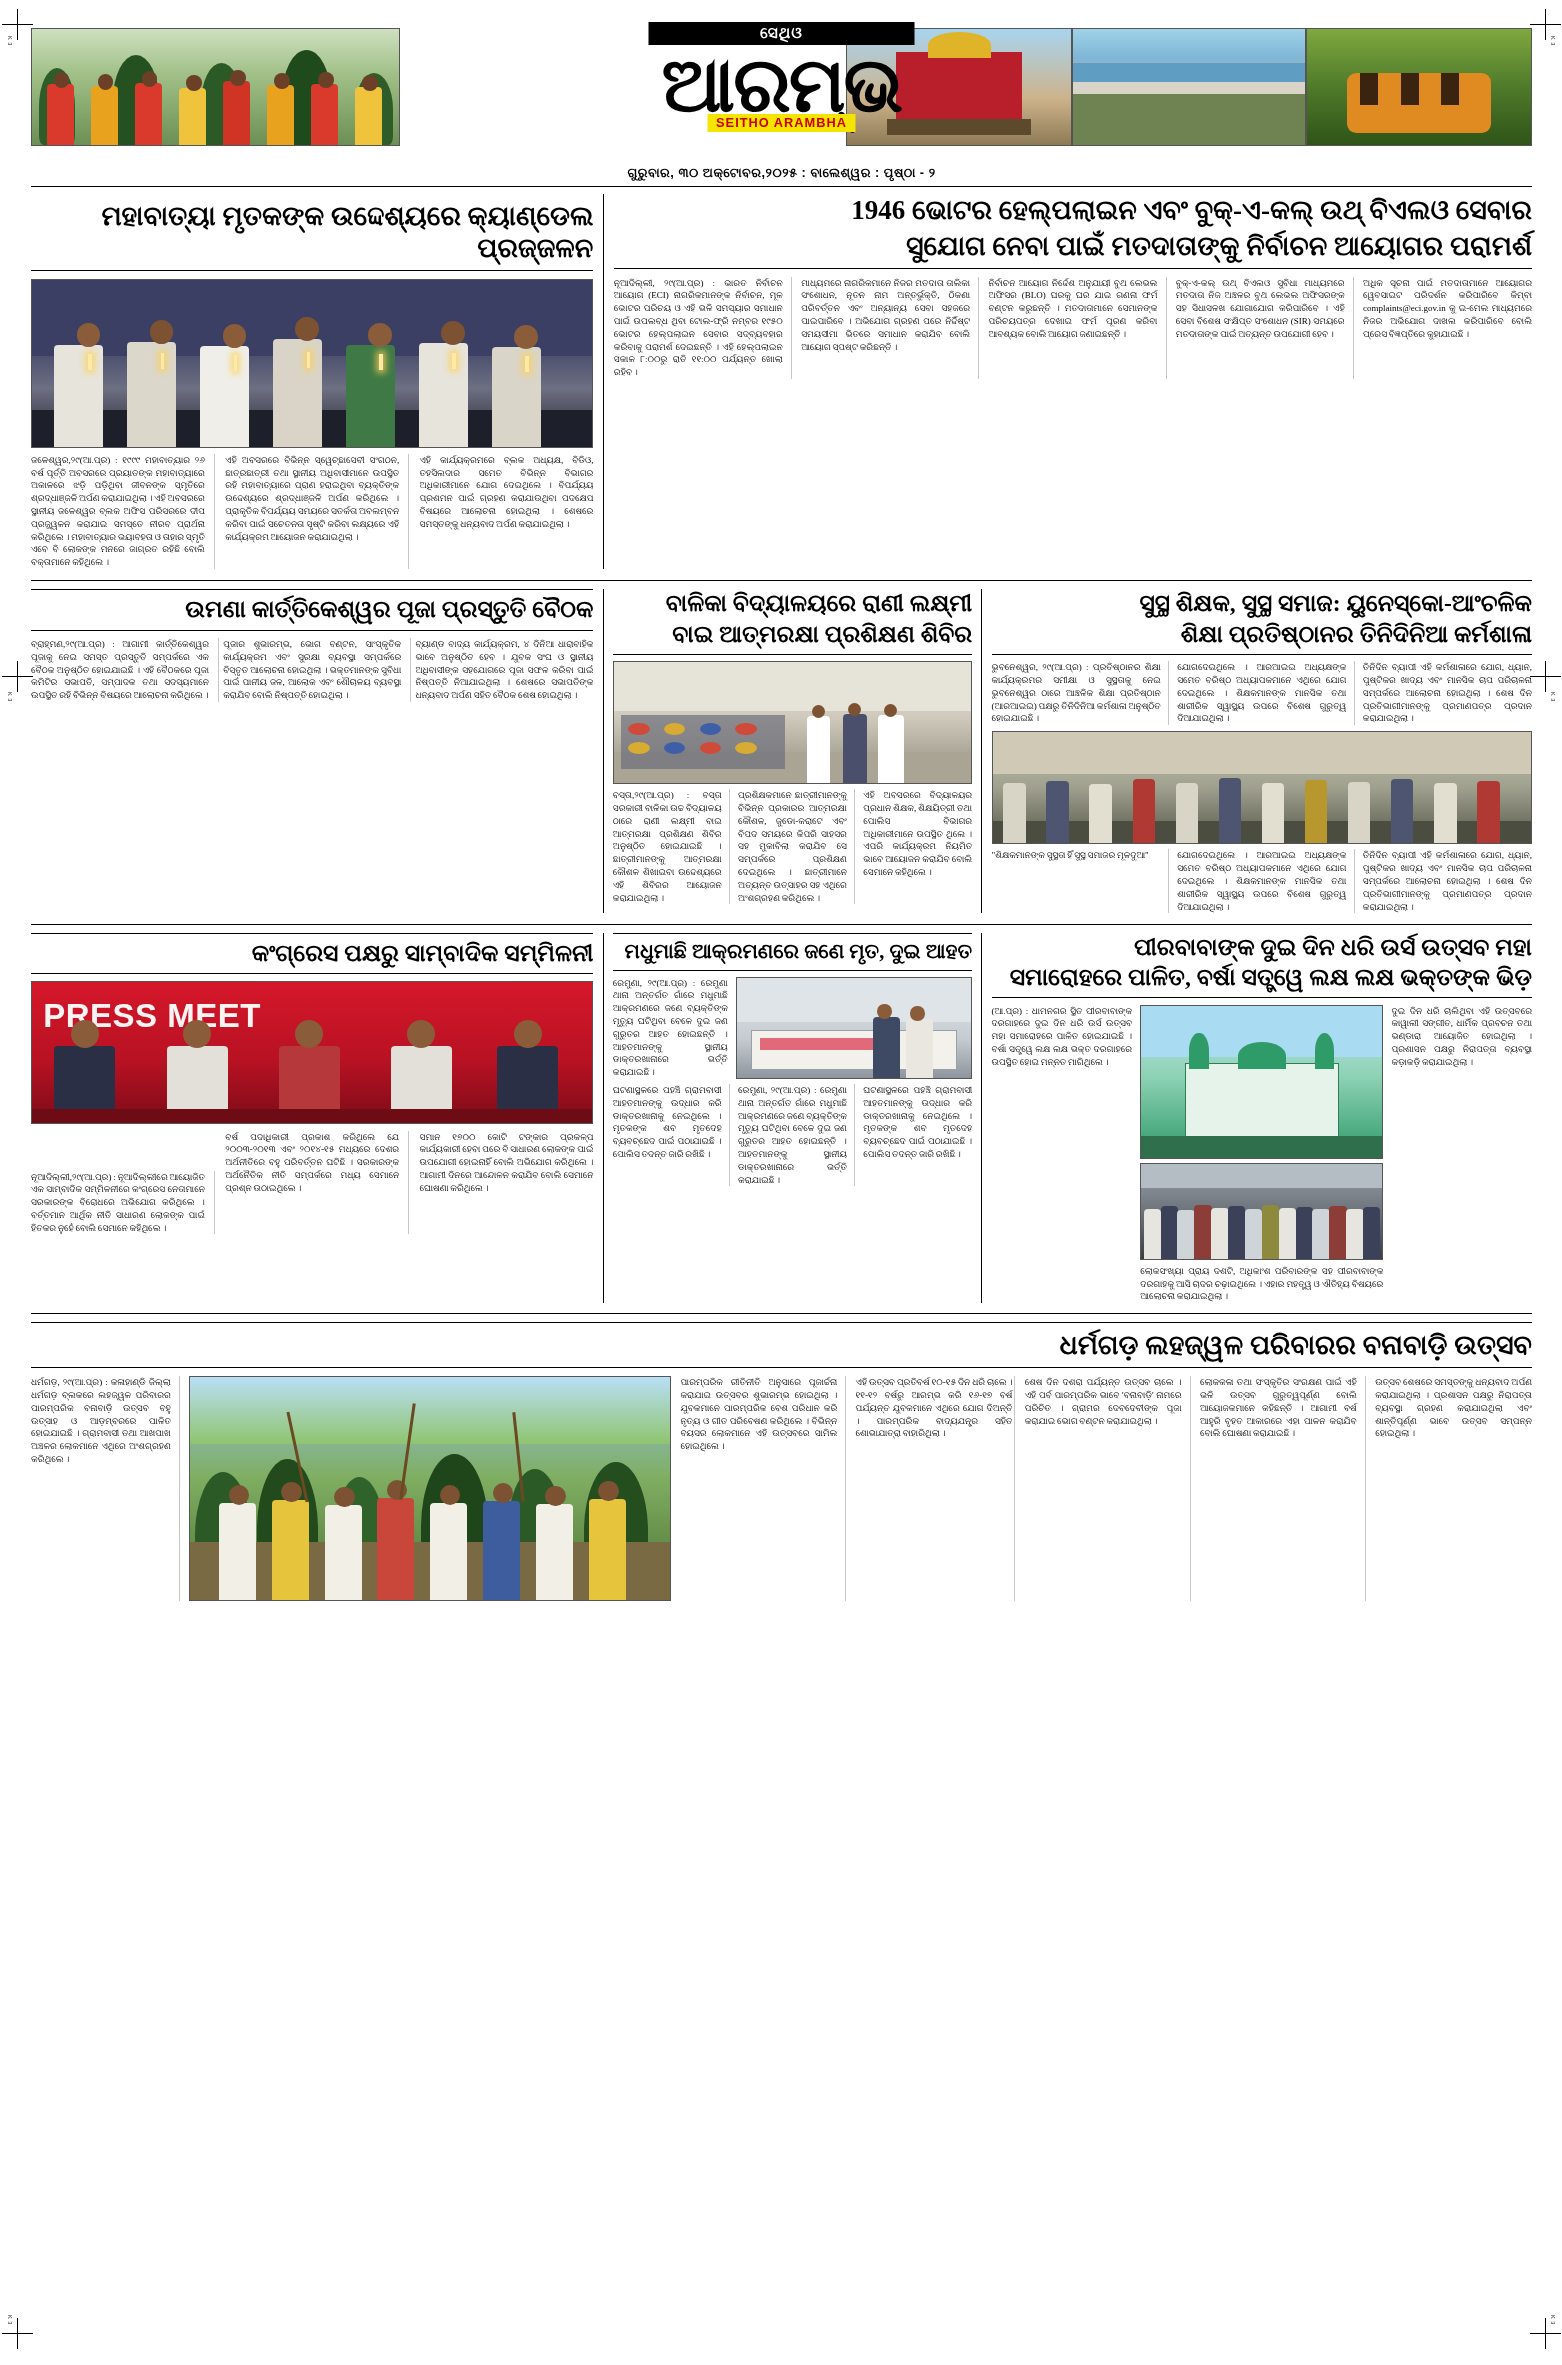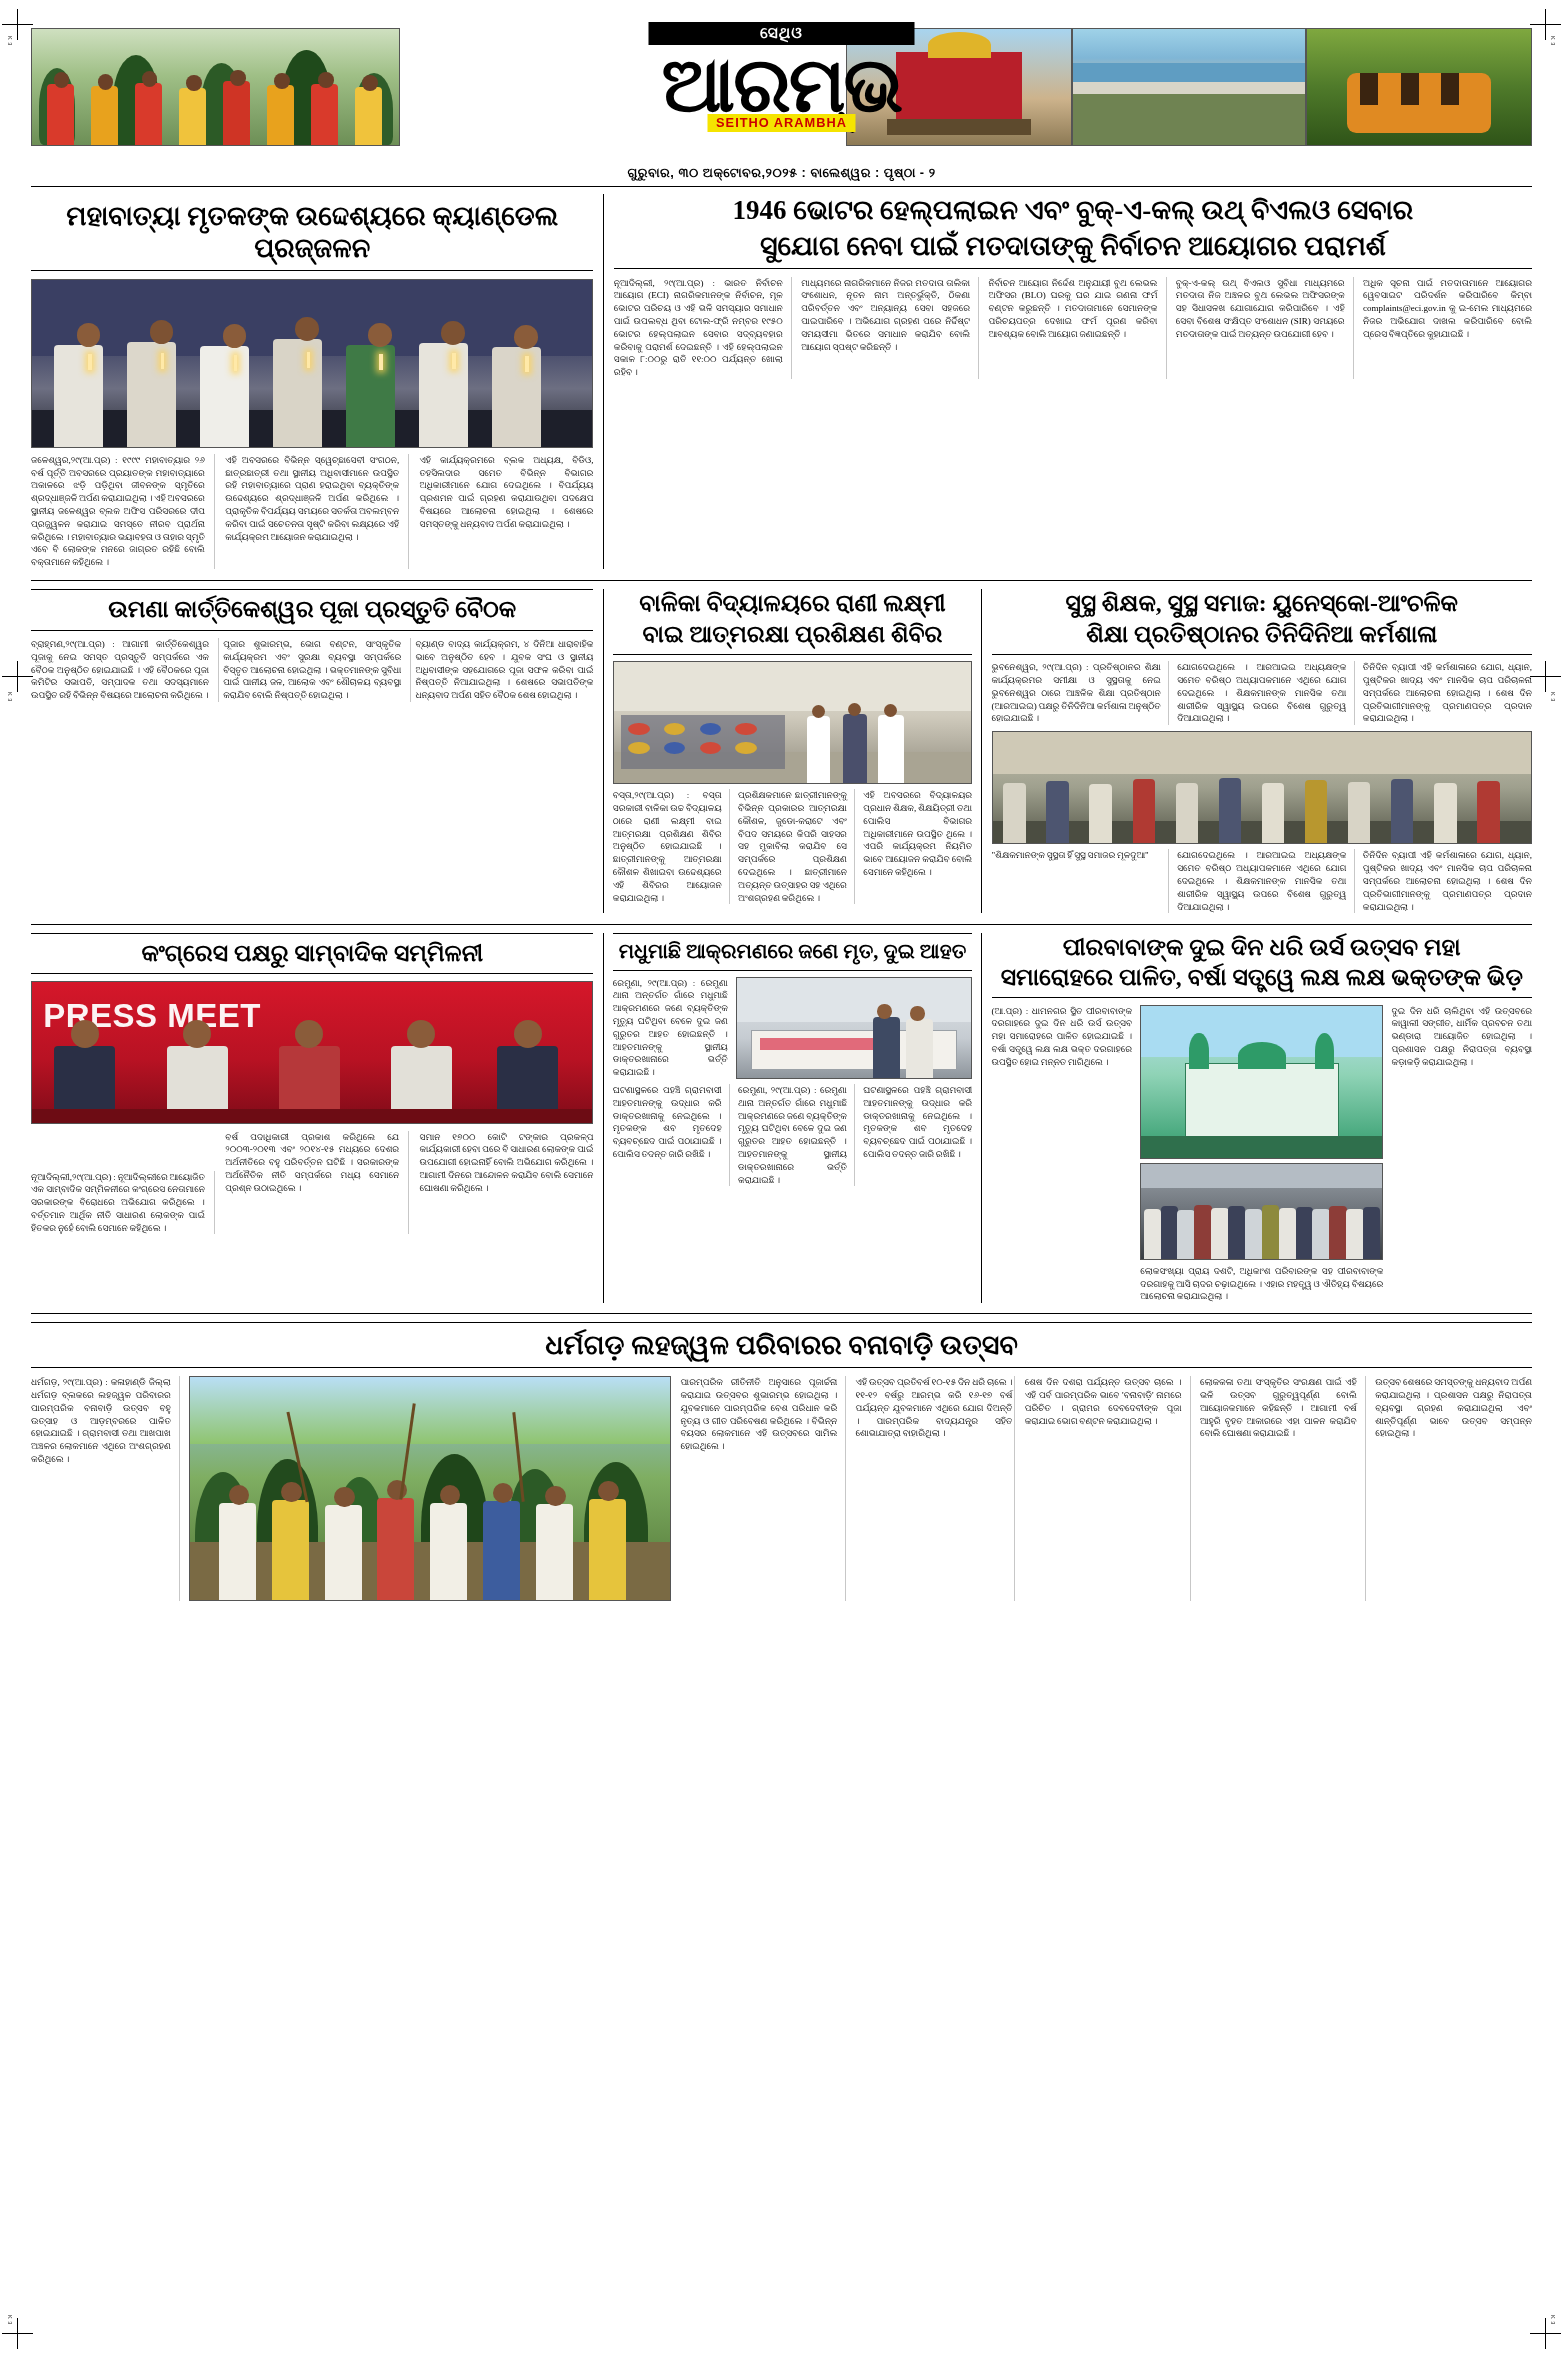--- a/index.html
+++ b/index.html
@@ -53,21 +53,21 @@
   }
   .dateline {
     text-align:center; font-size:12.8px; font-weight:bold; letter-spacing:0.5px;
     margin-top:2px;
   }
   .mast-rule { border-top:1.5px solid #000; margin-top:5.1px; }
 
   
   .rule { border-top:1px solid #000; }
   .hl {
-    font-weight:bold; text-align:center; line-height:1.2;
+    font-weight:bold; text-align:right; line-height:1.2;
     font-family:"Liberation Serif", serif;
   }
   .hl.big  { font-size:27px; }
   .hl.mid  { font-size:23.6px; }
   .hl.small{ font-size:20.5px; }
   .hl-band { border-top:1.5px solid #000; border-bottom:1.5px solid #000; padding:5.1px 0 6.1px; }
   .body-text {
     font-size:9px; line-height:12.8px; text-align:justify;
     font-family:"Liberation Serif", serif;
     hyphens:auto; word-spacing:-0.5px;

